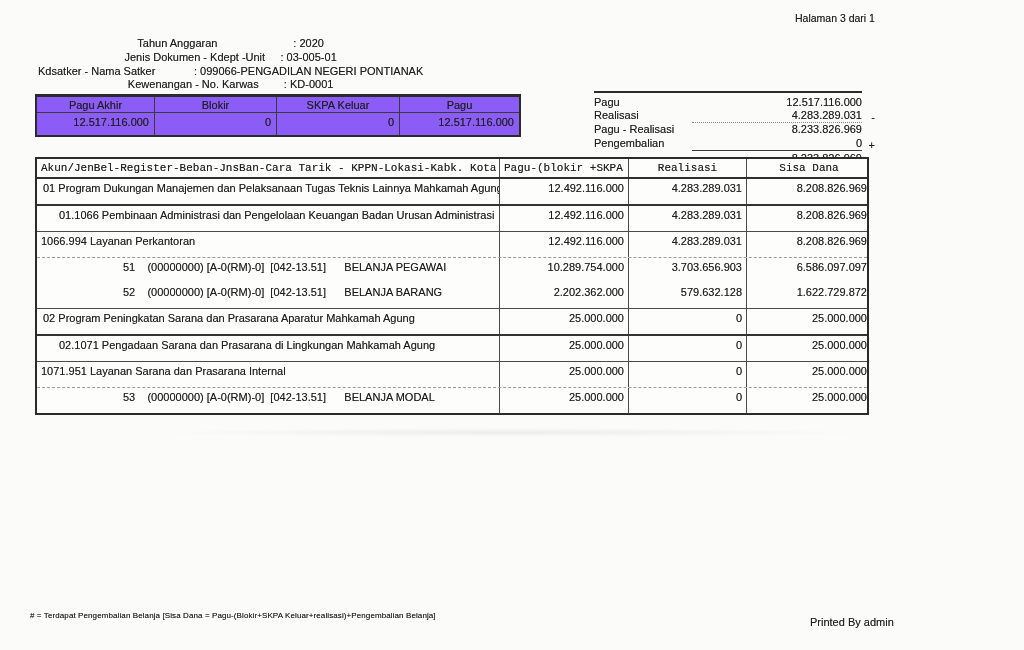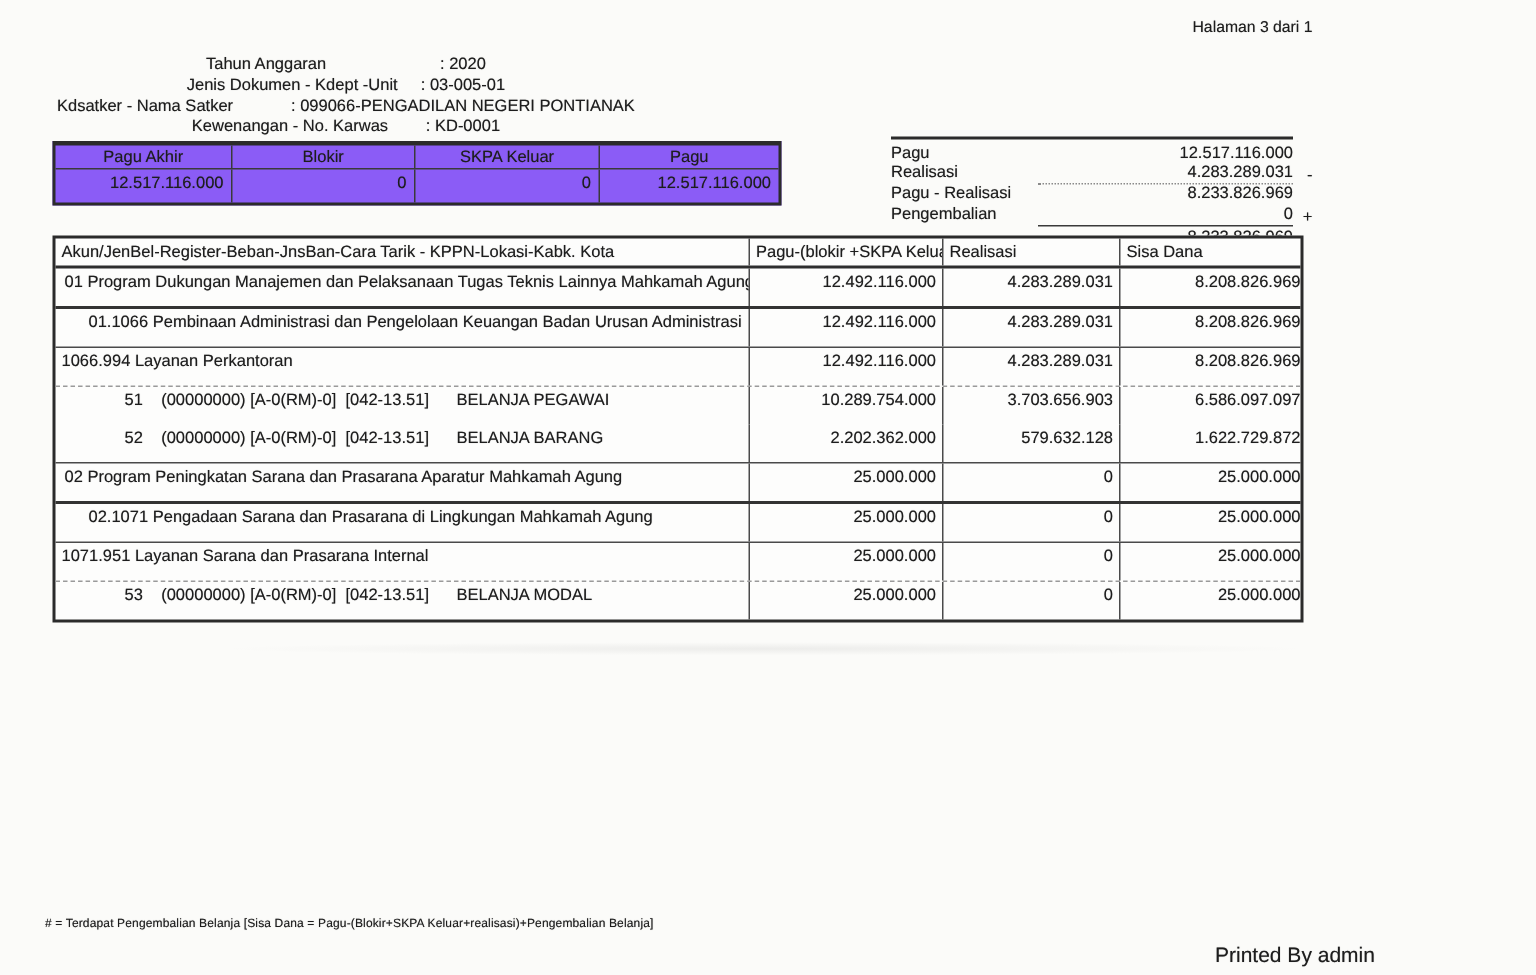--- a/index.html
+++ b/index.html
@@ -8,21 +8,21 @@
     position:relative;
     background:#fbfbf9;
     font-family:"Liberation Sans", sans-serif;
     color:#1d1d1d;
     overflow:hidden;
     text-shadow:0 0 0.5px rgba(30,30,30,0.55);
   }
 
   
   .page-indicator { position:absolute; top:12px; left:795px; font-size:10.5px; }
-  .printed-by     { position:absolute; top:616px; left:810px; font-size:14px;margin-top:12px; }
+  .printed-by     { position:absolute; top:616px; left:810px; font-size:11px; }
   .footnote       { position:absolute; top:611px; left:30px; font-size:8px; letter-spacing:0.1px; }
 
   
   .meta { position:absolute; top:37px; left:38px; font-size:11px; }
   .meta-row { display:flex; line-height:13.8px;justify-content:center; }
   .meta-label { width:156px; }
   .meta-value { white-space:pre; }
 
   
   .pagu-table { position:absolute; top:94px; left:35px; width:486px; border:2px solid #2b2b2b; border-top-width:3px; background:#8b5cf6; }
@@ -42,27 +42,27 @@
   .sum-row.u-solid  .sum-val { border-bottom:1.5px solid #3a3a3a; }
   .sum-op { position:absolute; right:-13px; top:2px; font-size:11px; }
   .sum-total { text-align:right; line-height:14px; }
 
   
   .main-table { position:absolute; top:157px; left:35px; width:834px; border:2px solid #2b2b2b; background:#fdfdfc; }
   .mt-row { display:grid; grid-template-columns:463px 129px 118px 124px; }
   .mt-row.head { border-bottom:2px solid #2e2e2e; }
   .mt-cell { border-right:1px solid #4a4a4a; padding:2px 4px; font-size:11px; line-height:13px; overflow:hidden; white-space:nowrap; }
   .mt-cell:last-child { border-right:none; }
-  .mt-row.head .mt-cell { text-align:left; font-size:11px; padding:3px 4px 2px; }
+  .mt-row.head .mt-cell { text-align:center; font-size:11px; padding:3px 4px 2px;font-family:Liberation Mono, monospace; }
   .mt-cell.num { text-align:right; padding-top:3px; padding-bottom:9px; }
   .mt-cell.desc { white-space:pre; padding-top:3px; padding-bottom:3px; }
   .ind-0 .desc { padding-left:6px; }
   .ind-1 .desc { padding-left:22px; }
   .ind-2 .desc { }
-  .ind-3 .desc { padding-left:46px; }
+  .ind-3 .desc { padding-left:86px; }
   .b-heavy  { border-bottom:2px solid #333; }
   .b-solid  { border-bottom:1px solid #4a4a4a; }
   .b-dashed { border-bottom:1px dashed #9a9a9a; }
   .b-none   { border-bottom:none; }
 
   
   .scan-artifact { position:absolute; top:428px; left:145px; width:730px; height:9px;
     background:radial-gradient(ellipse at center, rgba(110,110,110,0.10), rgba(110,110,110,0) 70%); }
 </style>
 </head>

